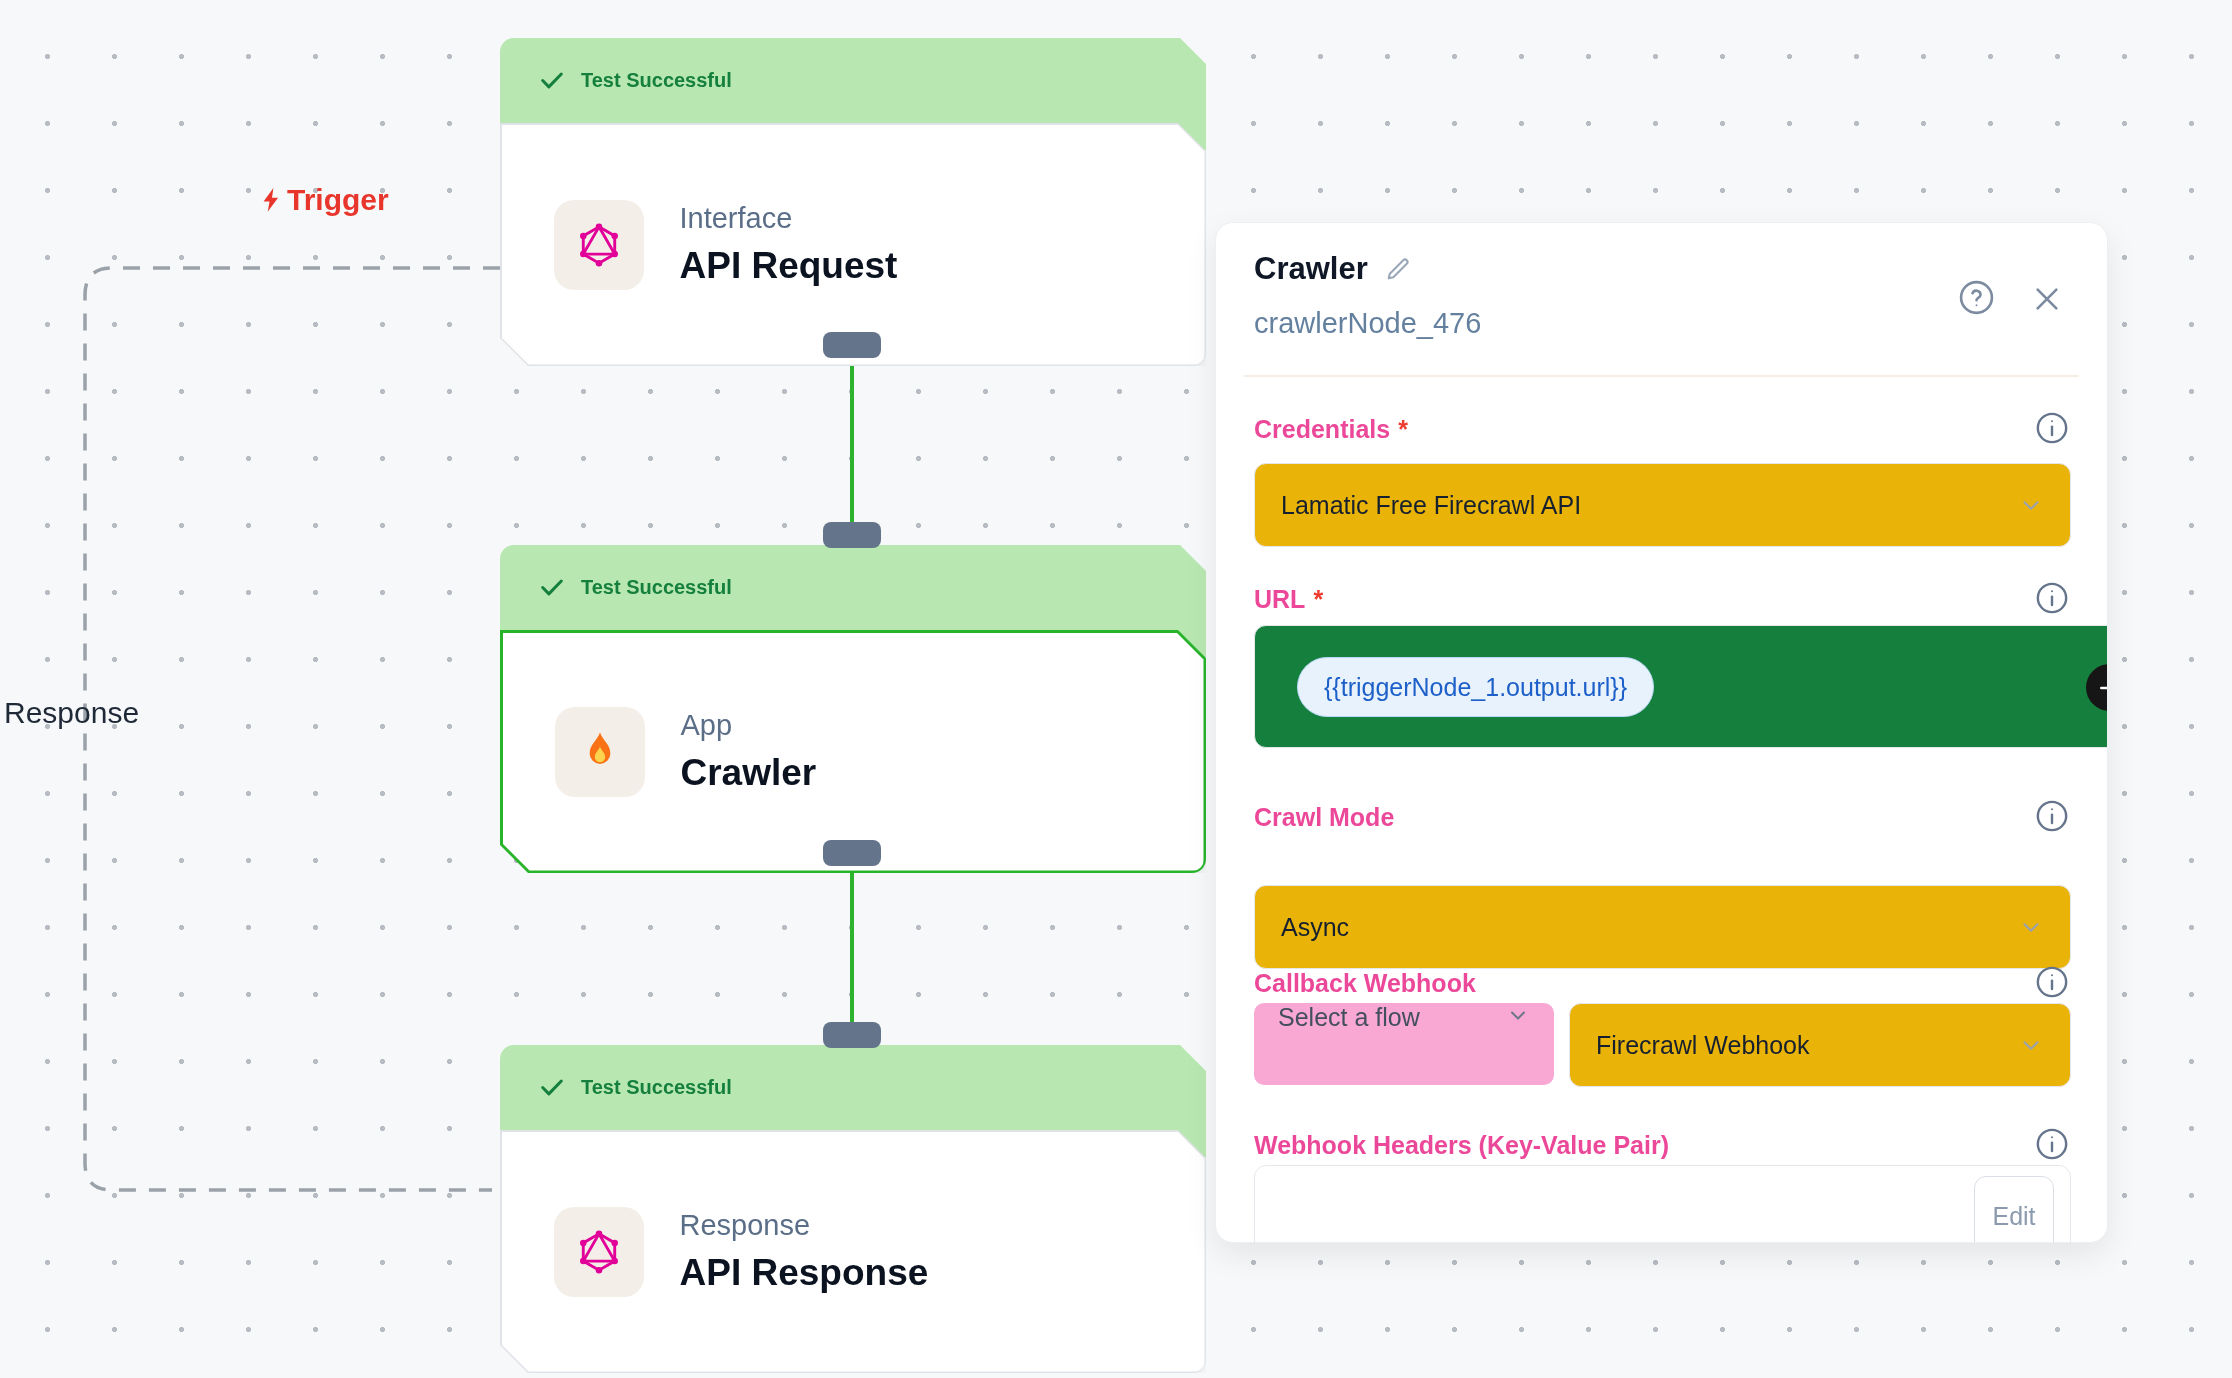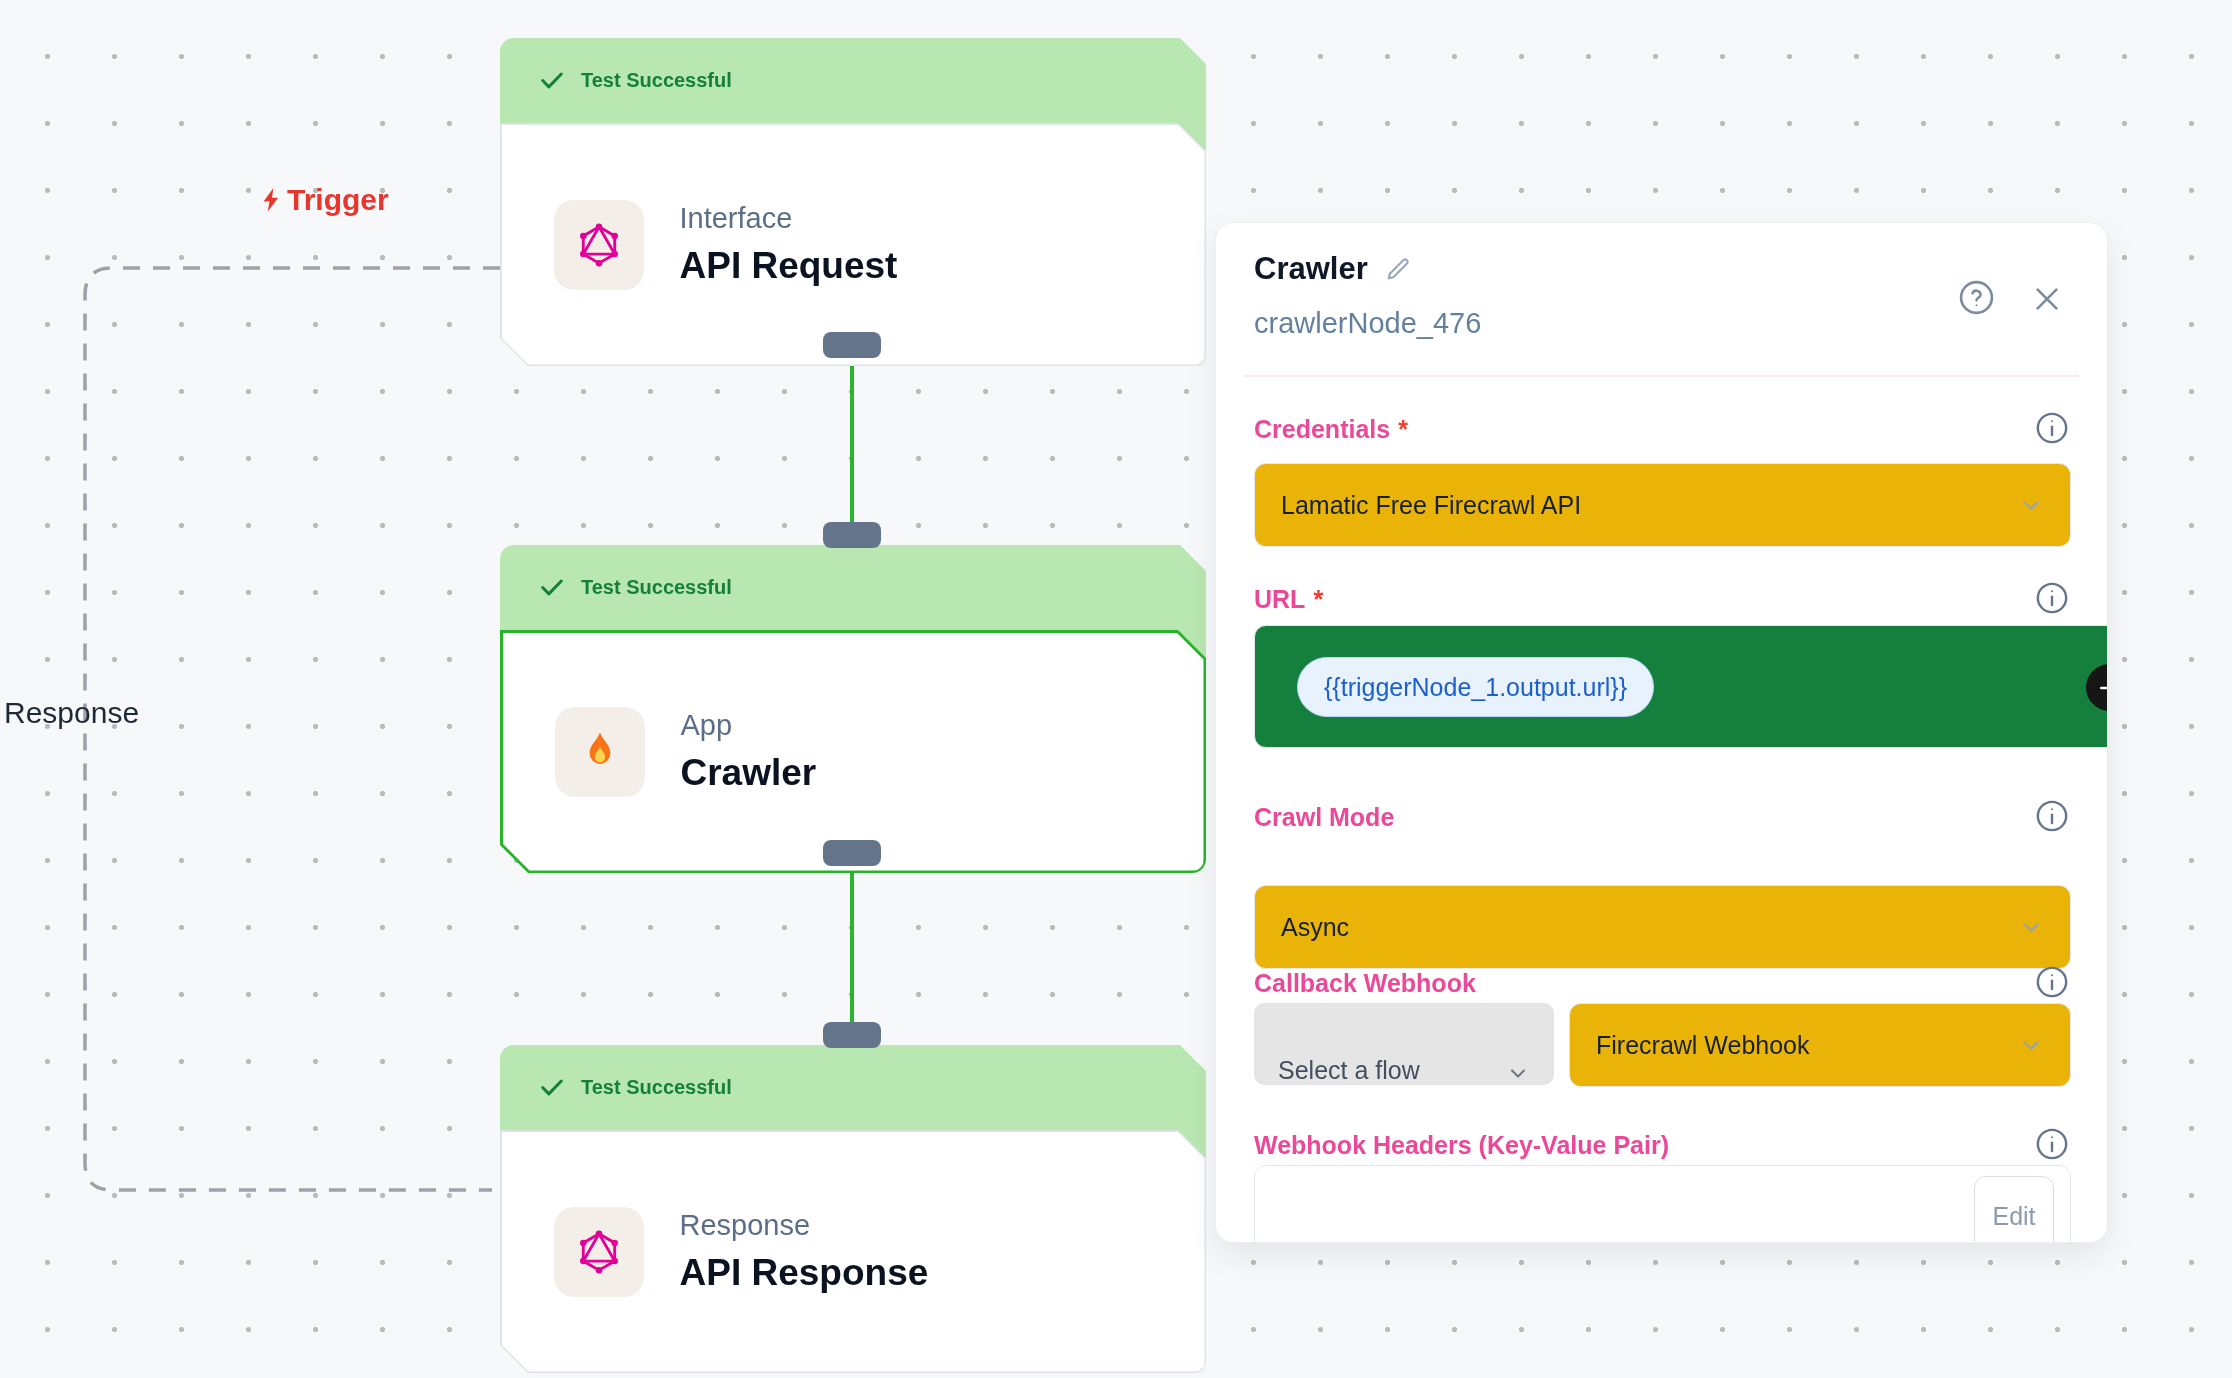--- a/index.html
+++ b/index.html
@@ -103,22 +103,22 @@
     display:flex; align-items:center; padding:0 26px;
     font-size:25px; color:#1e60c9;
   }
   .plus-btn {
     position:absolute; right:22px; top:38px; width:47px; height:47px;
     border-radius:50%; background:#161616; display:flex; align-items:center; justify-content:center;
   }
 
   .flow-select {
     position:absolute; left:38px; top:780px; width:300px; height:82px;
-    background:#e5e5e5; border-radius:10px;
-    display:flex; align-items:flex-end; padding:0 24px;
+    background:#f9a8d4; border-radius:10px;
+    display:flex; align-items:flex-start; padding:0 24px;
     font-size:25px; color:#434e5e;
   }
   .flow-select .chev { margin-left:auto; }
   .webhook-select { left:353px; top:780px; width:502px; }
 
   .kv-field {
     position:absolute; left:38px; top:942px; width:817px; height:110px;
     background:#fff; border:1.5px solid #e4e7ec; border-radius:12px;
   }
   .edit-btn {

